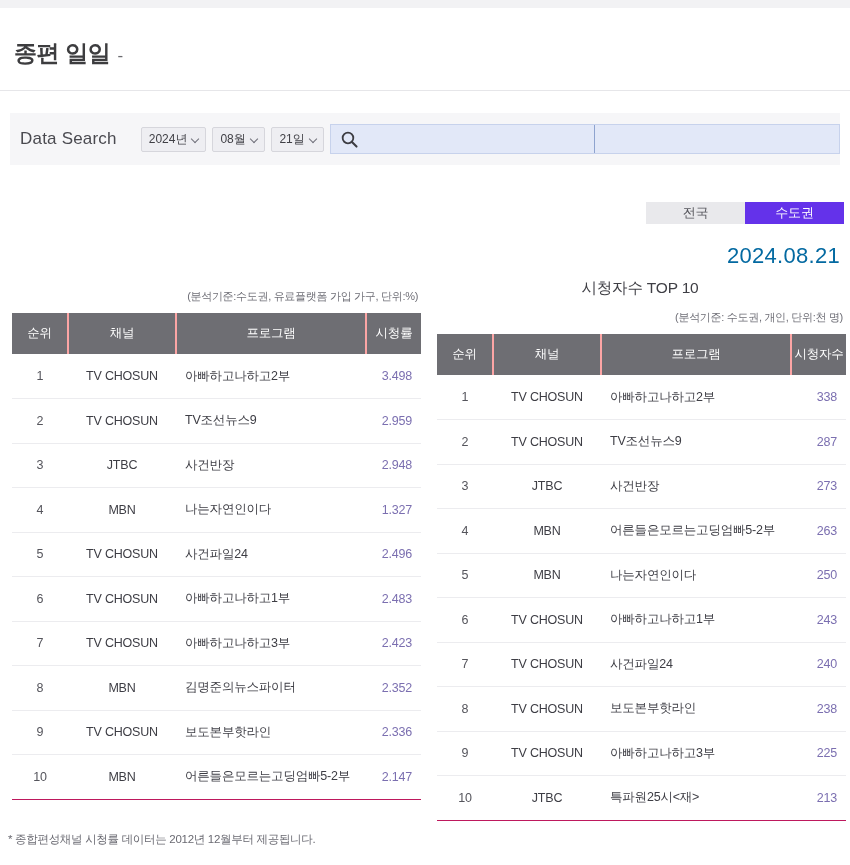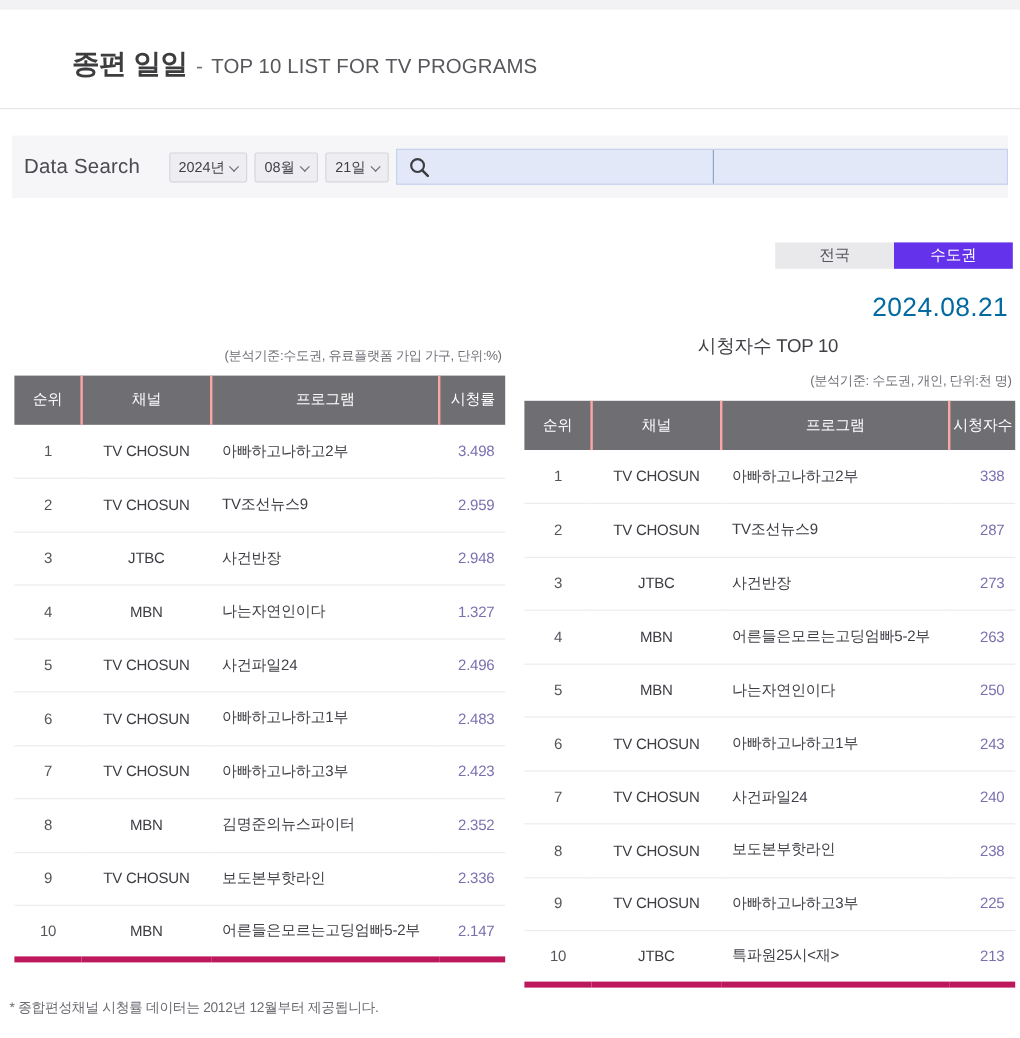--- a/index.html
+++ b/index.html
@@ -32,21 +32,20 @@
     display: flex;
     align-items: baseline;
     gap: 7px;
     white-space: nowrap;
   }
   .page-head .kr {
     font-size: 23px;
     font-weight: bold;
     color: #3d3d3f;
     letter-spacing: -0.4px;
-    margin-left: 46px;
   }
   .page-head .dash {
     font-size: 17px;
     color: #6b6b70;
   }
   .page-head .en {
     font-size: 17px;
     color: #57575c;
     letter-spacing: 0.1px;
   }
@@ -231,21 +230,21 @@
   col.c-chan { width: 108px; }
   col.c-prog { width: 190px; }
   col.c-val  { width: 55px; }
 
   table.rank tbody td {
     height: 44.5px;
     font-size: 12.5px;
     border-bottom: 1px solid #ececef;
     letter-spacing: -0.2px;
   }
-  table.rank tbody tr:last-child td { border-bottom: 5px solid #be185d; }
+  table.rank tbody tr:last-child td { border-bottom: 1px solid #be185d; }
   td.rank-n  { text-align: center; color: #55555c; }
   td.chan    { text-align: center; color: #3d3d44; font-size: 12px; }
   td.prog    { text-align: left;  color: #3d3d44; padding-left: 9px; }
   td.val     { text-align: right; color: #7b6fb0; padding-right: 9px; }
 
   .footnote {
     position: absolute;
     top: 832px; left: 8px;
     font-size: 11.5px;
     color: #6a6a72;
@@ -255,21 +254,20 @@
 </head>
 <body>
 
 <div id="page">
 
   <div class="top-strip"></div>
 
   <div class="page-head">
     <span class="kr">종편 일일</span>
     <span class="dash">-</span>
-    <span class="en">TOP 10 LIST FOR TV PROGRAMS</span>
   </div>
   <div class="head-rule"></div>
 
   <div class="search-wrap">
     <span class="search-label">Data Search</span>
 
     <div class="selects">
       <div class="sel">
         <span>2024년</span>
         <span class="chev"></span>

